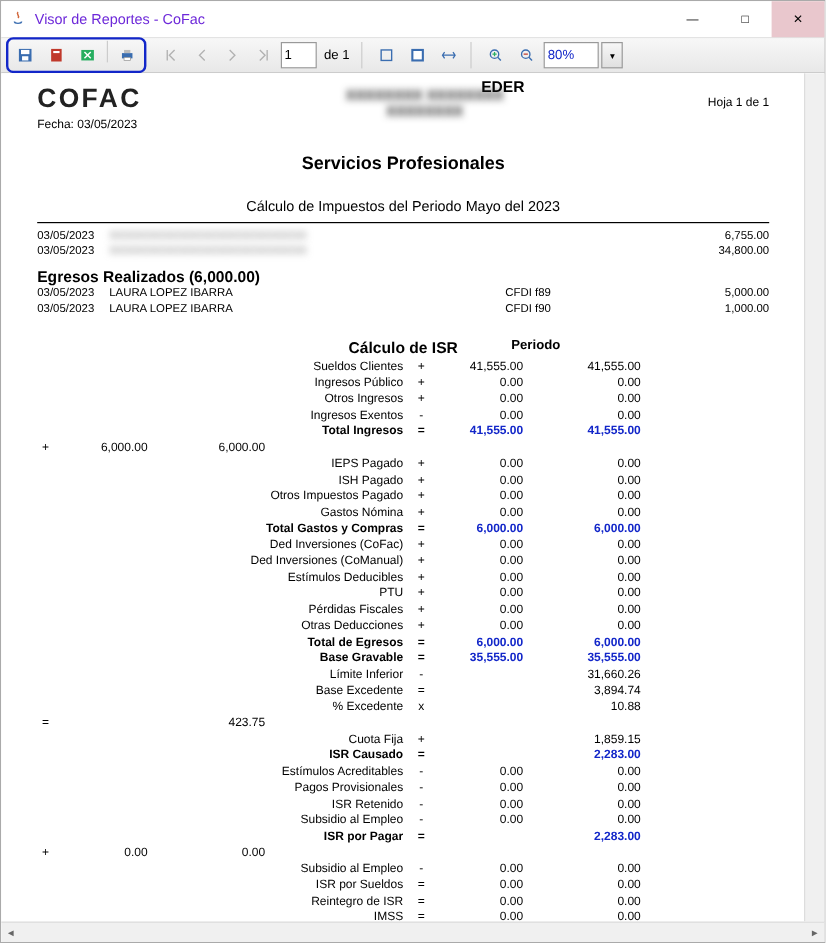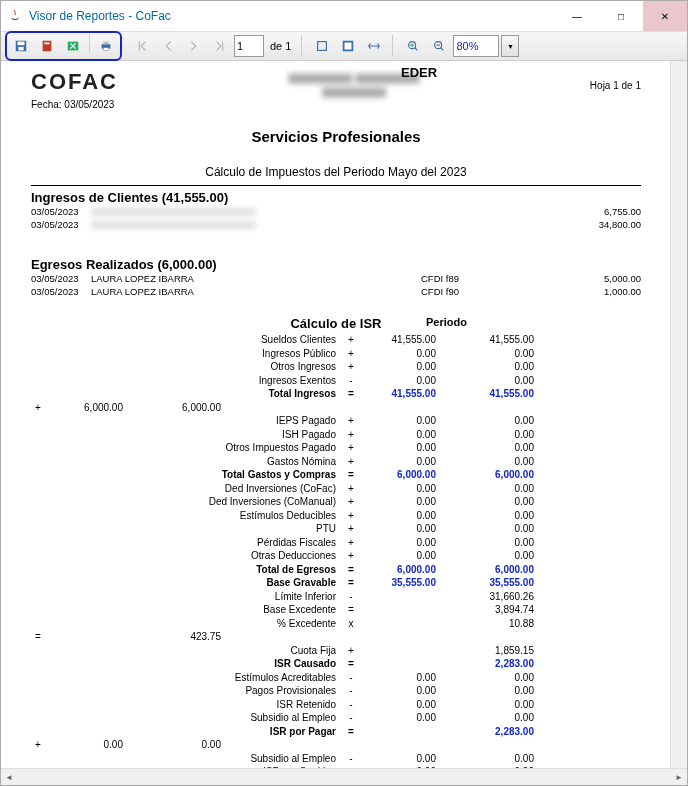--- a/index.html
+++ b/index.html
@@ -30,21 +30,21 @@
   .titlebar .java-icon {
     width: 16px; height: 16px;
     display: inline-flex;
     align-items: center;
     justify-content: center;
     margin-right: 6px;
   }
   .titlebar .title-text {
     flex: 1;
     font-size: 12px;
-    color: #0369a1;
+    color: #6d28d9;
   }
   .win-controls {
     display: flex;
     height: 100%;
   }
   .win-btn {
     width: 44px;
     height: 100%;
     display: flex;
     align-items: center;
@@ -389,37 +389,36 @@
             <div class="fecha">Fecha: 03/05/2023</div>
           </div>
           <div class="header-center">XXXXXXXX XXXXXXXX<br>XXXXXXXX</div>
           <div class="hoja">Hoja 1 de  1</div>
         </div>
 
         <h2 class="title">Servicios Profesionales</h2>
         <div class="subtitle">Cálculo de Impuestos del Periodo Mayo del 2023</div>
         <hr class="thin">
 
-        <div class="section-head">Ingresos de Clientes (41,555.00)</div>
         <div id="ingresos-rows">
             <div class="row">
               <span class="c-date">03/05/2023</span>
               <span class="c-desc blurred">XXXXXXXXXXXXXXXXXXXXXXXXXX</span>
               <span class="c-ref"></span>
               <span class="c-amt">6,755.00</span>
             </div>
             <div class="row">
               <span class="c-date">03/05/2023</span>
               <span class="c-desc blurred">XXXXXXXXXXXXXXXXXXXXXXXXXX</span>
               <span class="c-ref"></span>
               <span class="c-amt">34,800.00</span>
             </div>
           </div>
 
-        <div class="section-head" style="margin-top:25px">Egresos Realizados (6,000.00)</div>
+        <div class="section-head" style="margin-top:6px">Egresos Realizados (6,000.00)</div>
         <div id="egresos-rows">
             <div class="row">
               <span class="c-date">03/05/2023</span>
               <span class="c-desc">LAURA LOPEZ IBARRA</span>
               <span class="c-ref">CFDI f89</span>
               <span class="c-amt">5,000.00</span>
             </div>
             <div class="row">
               <span class="c-date">03/05/2023</span>
               <span class="c-desc">LAURA LOPEZ IBARRA</span>

